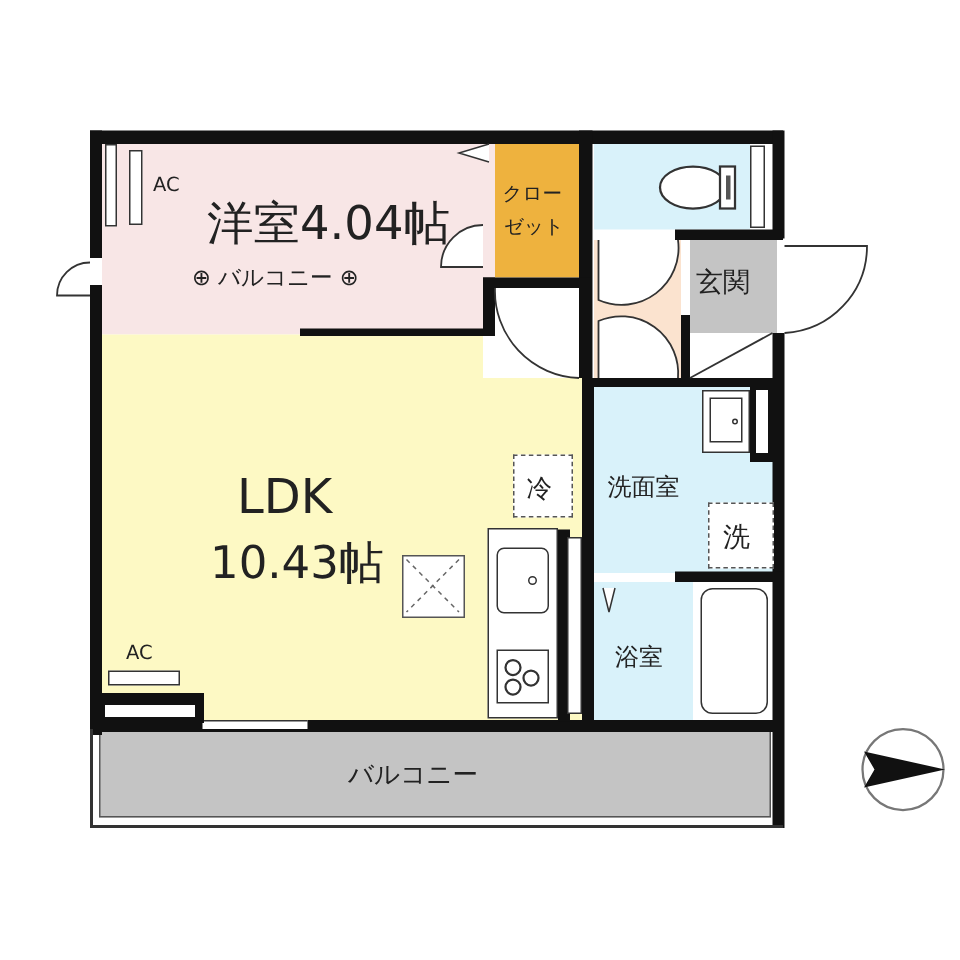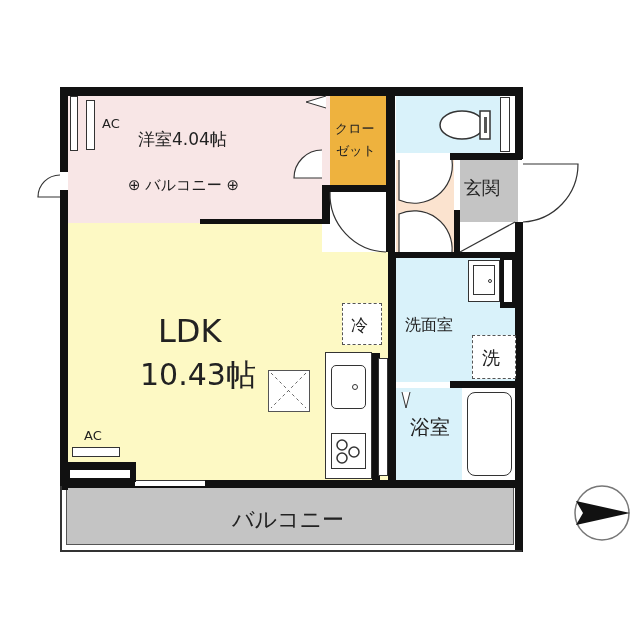--- a/index.html
+++ b/index.html
@@ -57,30 +57,30 @@
 
 <div class="abs" style="left:60px;top:486px;width:462px;height:66px;border-left:2px solid #333;border-bottom:2px solid #333;"></div>
 
 <div class="abs" style="left:86px;top:100px;width:9px;height:50px;border:1px solid #333;background:#fff;"></div>
 <div class="label" style="left:102px;top:116px;font-size:13px;">AC</div>
 <div class="abs" style="left:72px;top:447px;width:48px;height:10px;border:1px solid #333;background:#fff;"></div>
 <div class="label" style="left:84px;top:428px;font-size:13px;">AC</div>
 <div class="abs" style="left:68px;top:462px;width:68px;height:20px;background:#111;"></div>
 <div class="abs" style="left:70px;top:470px;width:60px;height:8px;background:#fff;"></div>
 
-<div class="label" style="left:138px;top:128px;font-size:17px;">洋室4.04帖</div>
+<div class="label" style="left:138px;top:128px;font-size:31px;">洋室4.04帖</div>
 <div class="label" style="left:128px;top:176px;font-size:15px;">⊕ バルコニー ⊕</div>
 <div class="label" style="left:335px;top:120px;font-size:13px;">クロー</div>
 <div class="label" style="left:336px;top:142px;font-size:13px;">ゼット</div>
 <div class="label" style="left:158px;top:312px;font-size:32px;">LDK</div>
 <div class="label" style="left:140px;top:355px;font-size:30px;">10.43帖</div>
 <div class="label" style="left:464px;top:176px;font-size:18px;">玄関</div>
 <div class="label" style="left:405px;top:315px;font-size:16px;">洗面室</div>
-<div class="label" style="left:410px;top:414px;font-size:20px;">浴室</div>
-<div class="label" style="left:232px;top:505px;font-size:22px;">バルコニー</div>
+<div class="label" style="left:410px;top:428px;font-size:16px;">浴室</div>
+<div class="label" style="left:232px;top:505px;font-size:17px;">バルコニー</div>
 
 <div class="dash-box" style="left:342px;top:303px;width:40px;height:42px;">
   <span class="label" style="left:8px;top:10px;font-size:17px;">冷</span>
 </div>
 <div class="dash-box" style="left:472px;top:335px;width:44px;height:44px;">
   <span class="label" style="left:9px;top:10px;font-size:18px;">洗</span>
 </div>
 <div class="abs" style="left:268px;top:370px;width:42px;height:42px;border:1.5px solid #555;background:#fff;">
   <svg width="39" height="39">
       <line x1="2" y1="2" x2="37" y2="37" stroke="#666" stroke-dasharray="3,3"></line>

